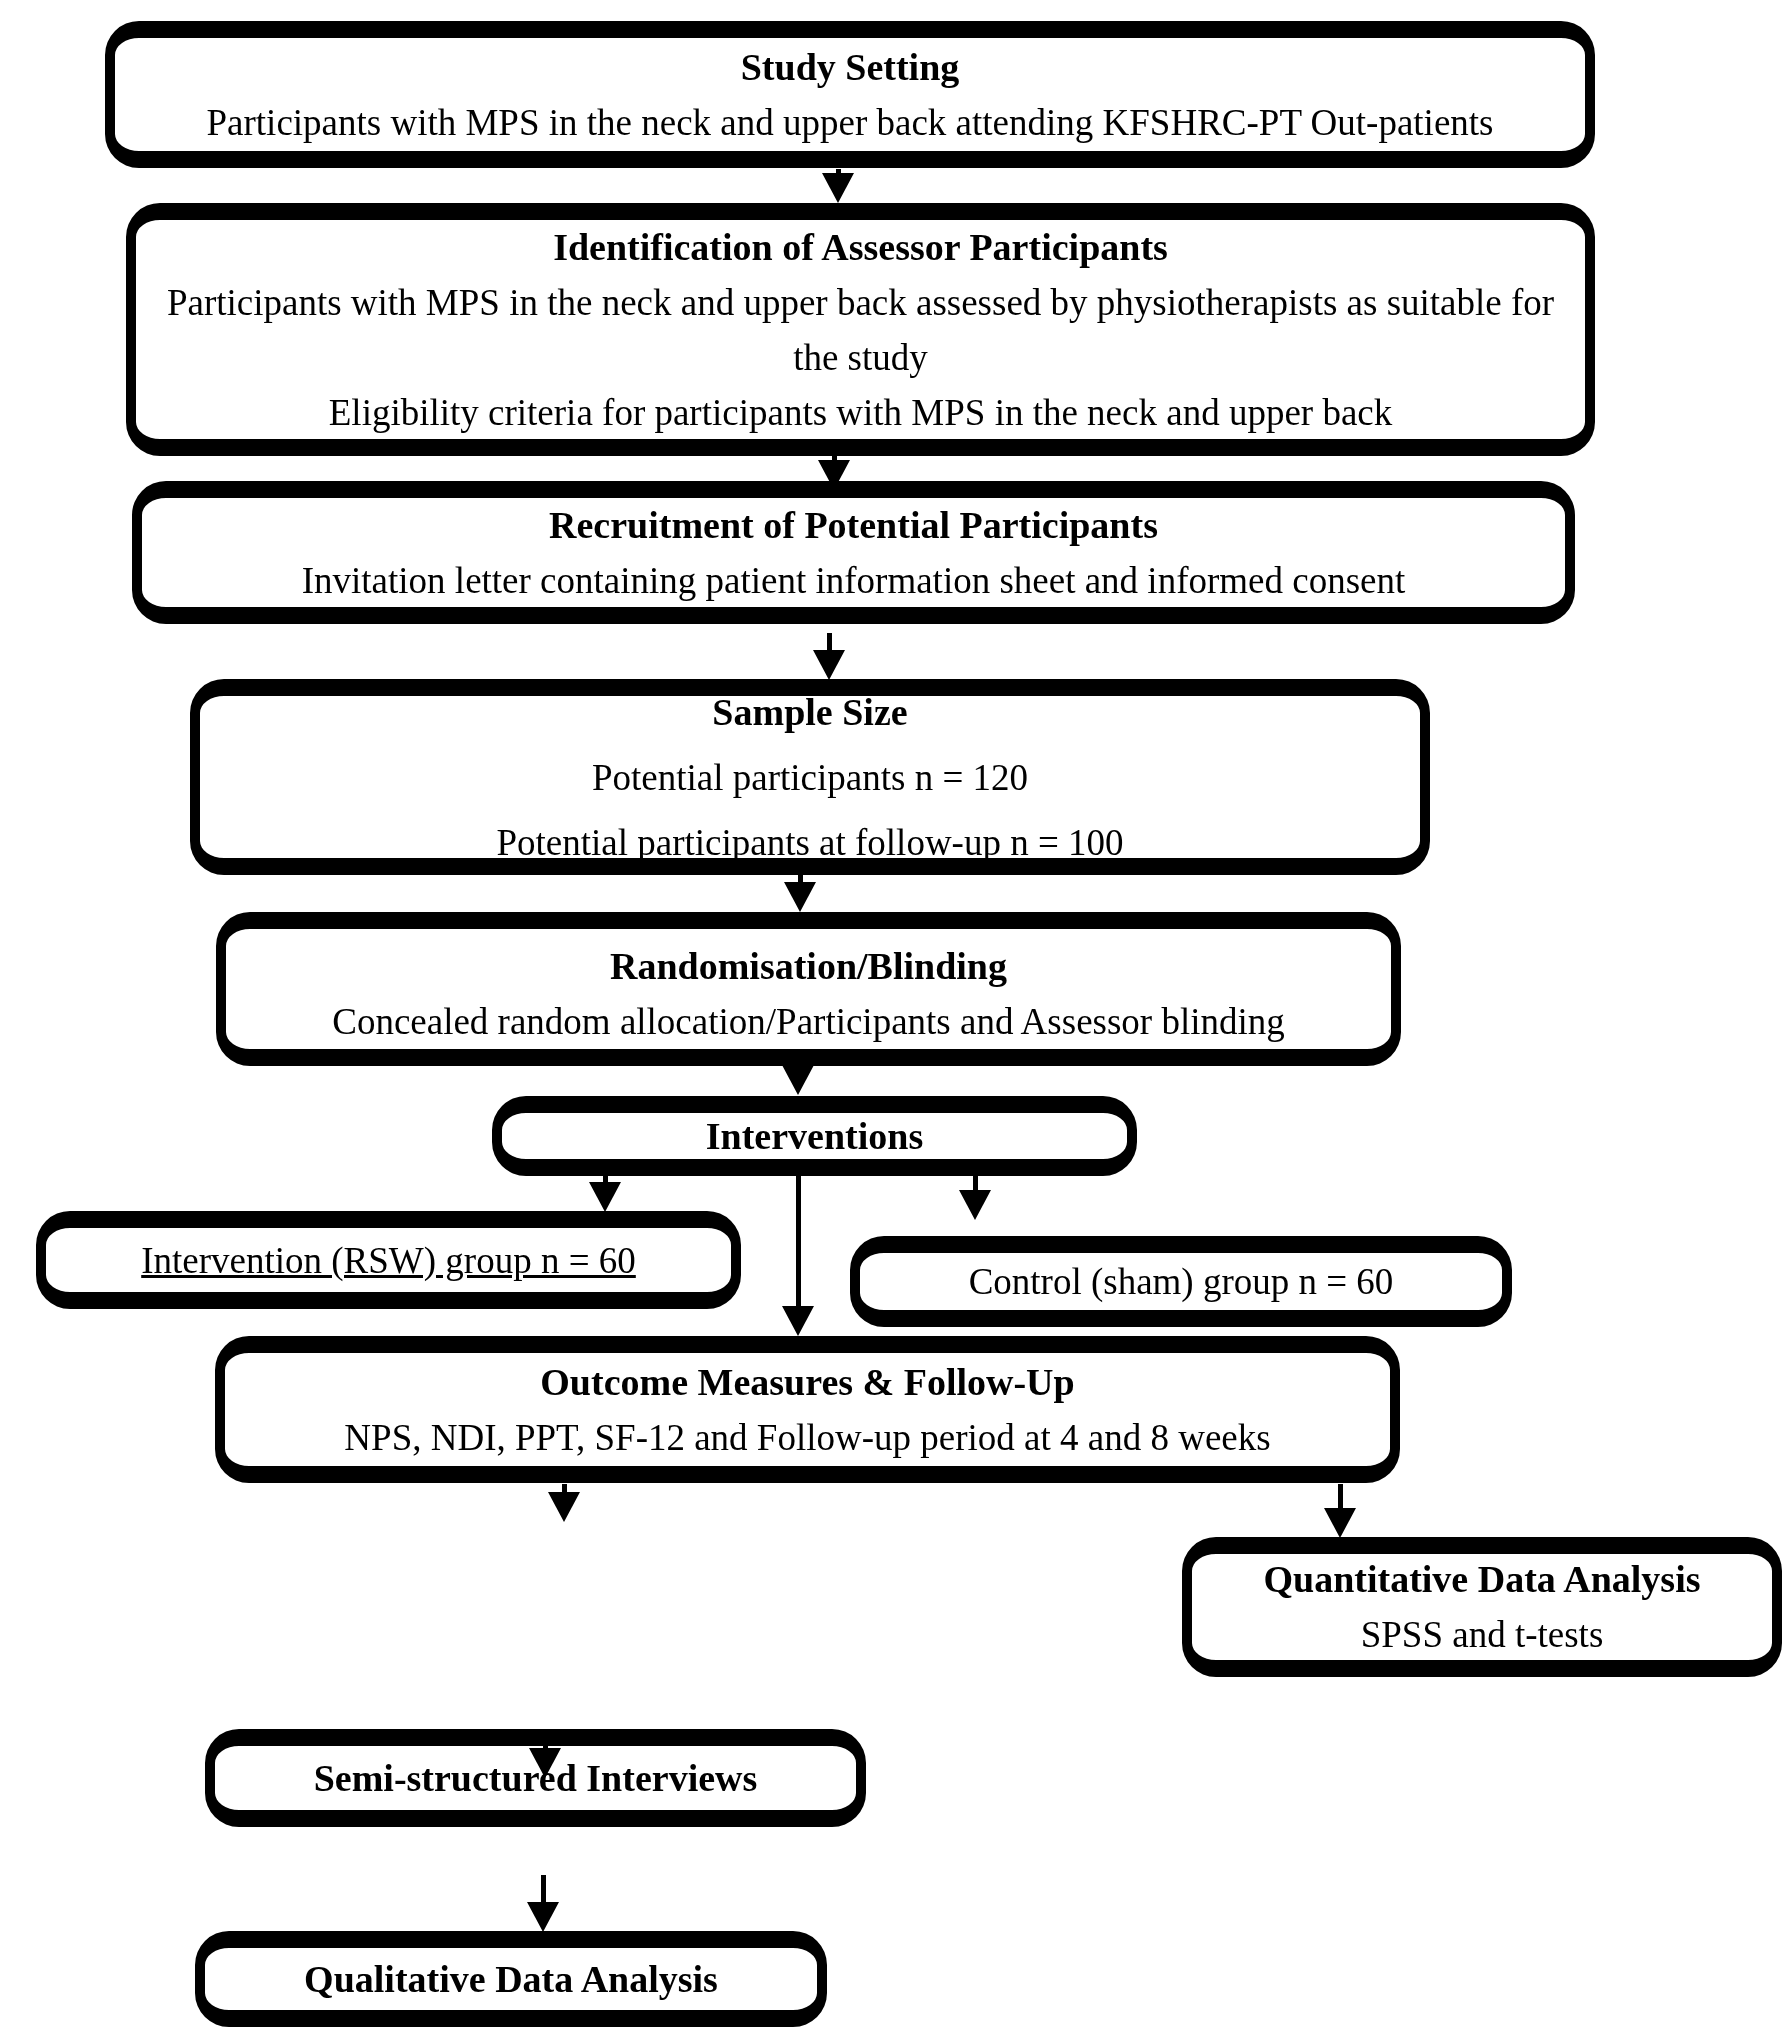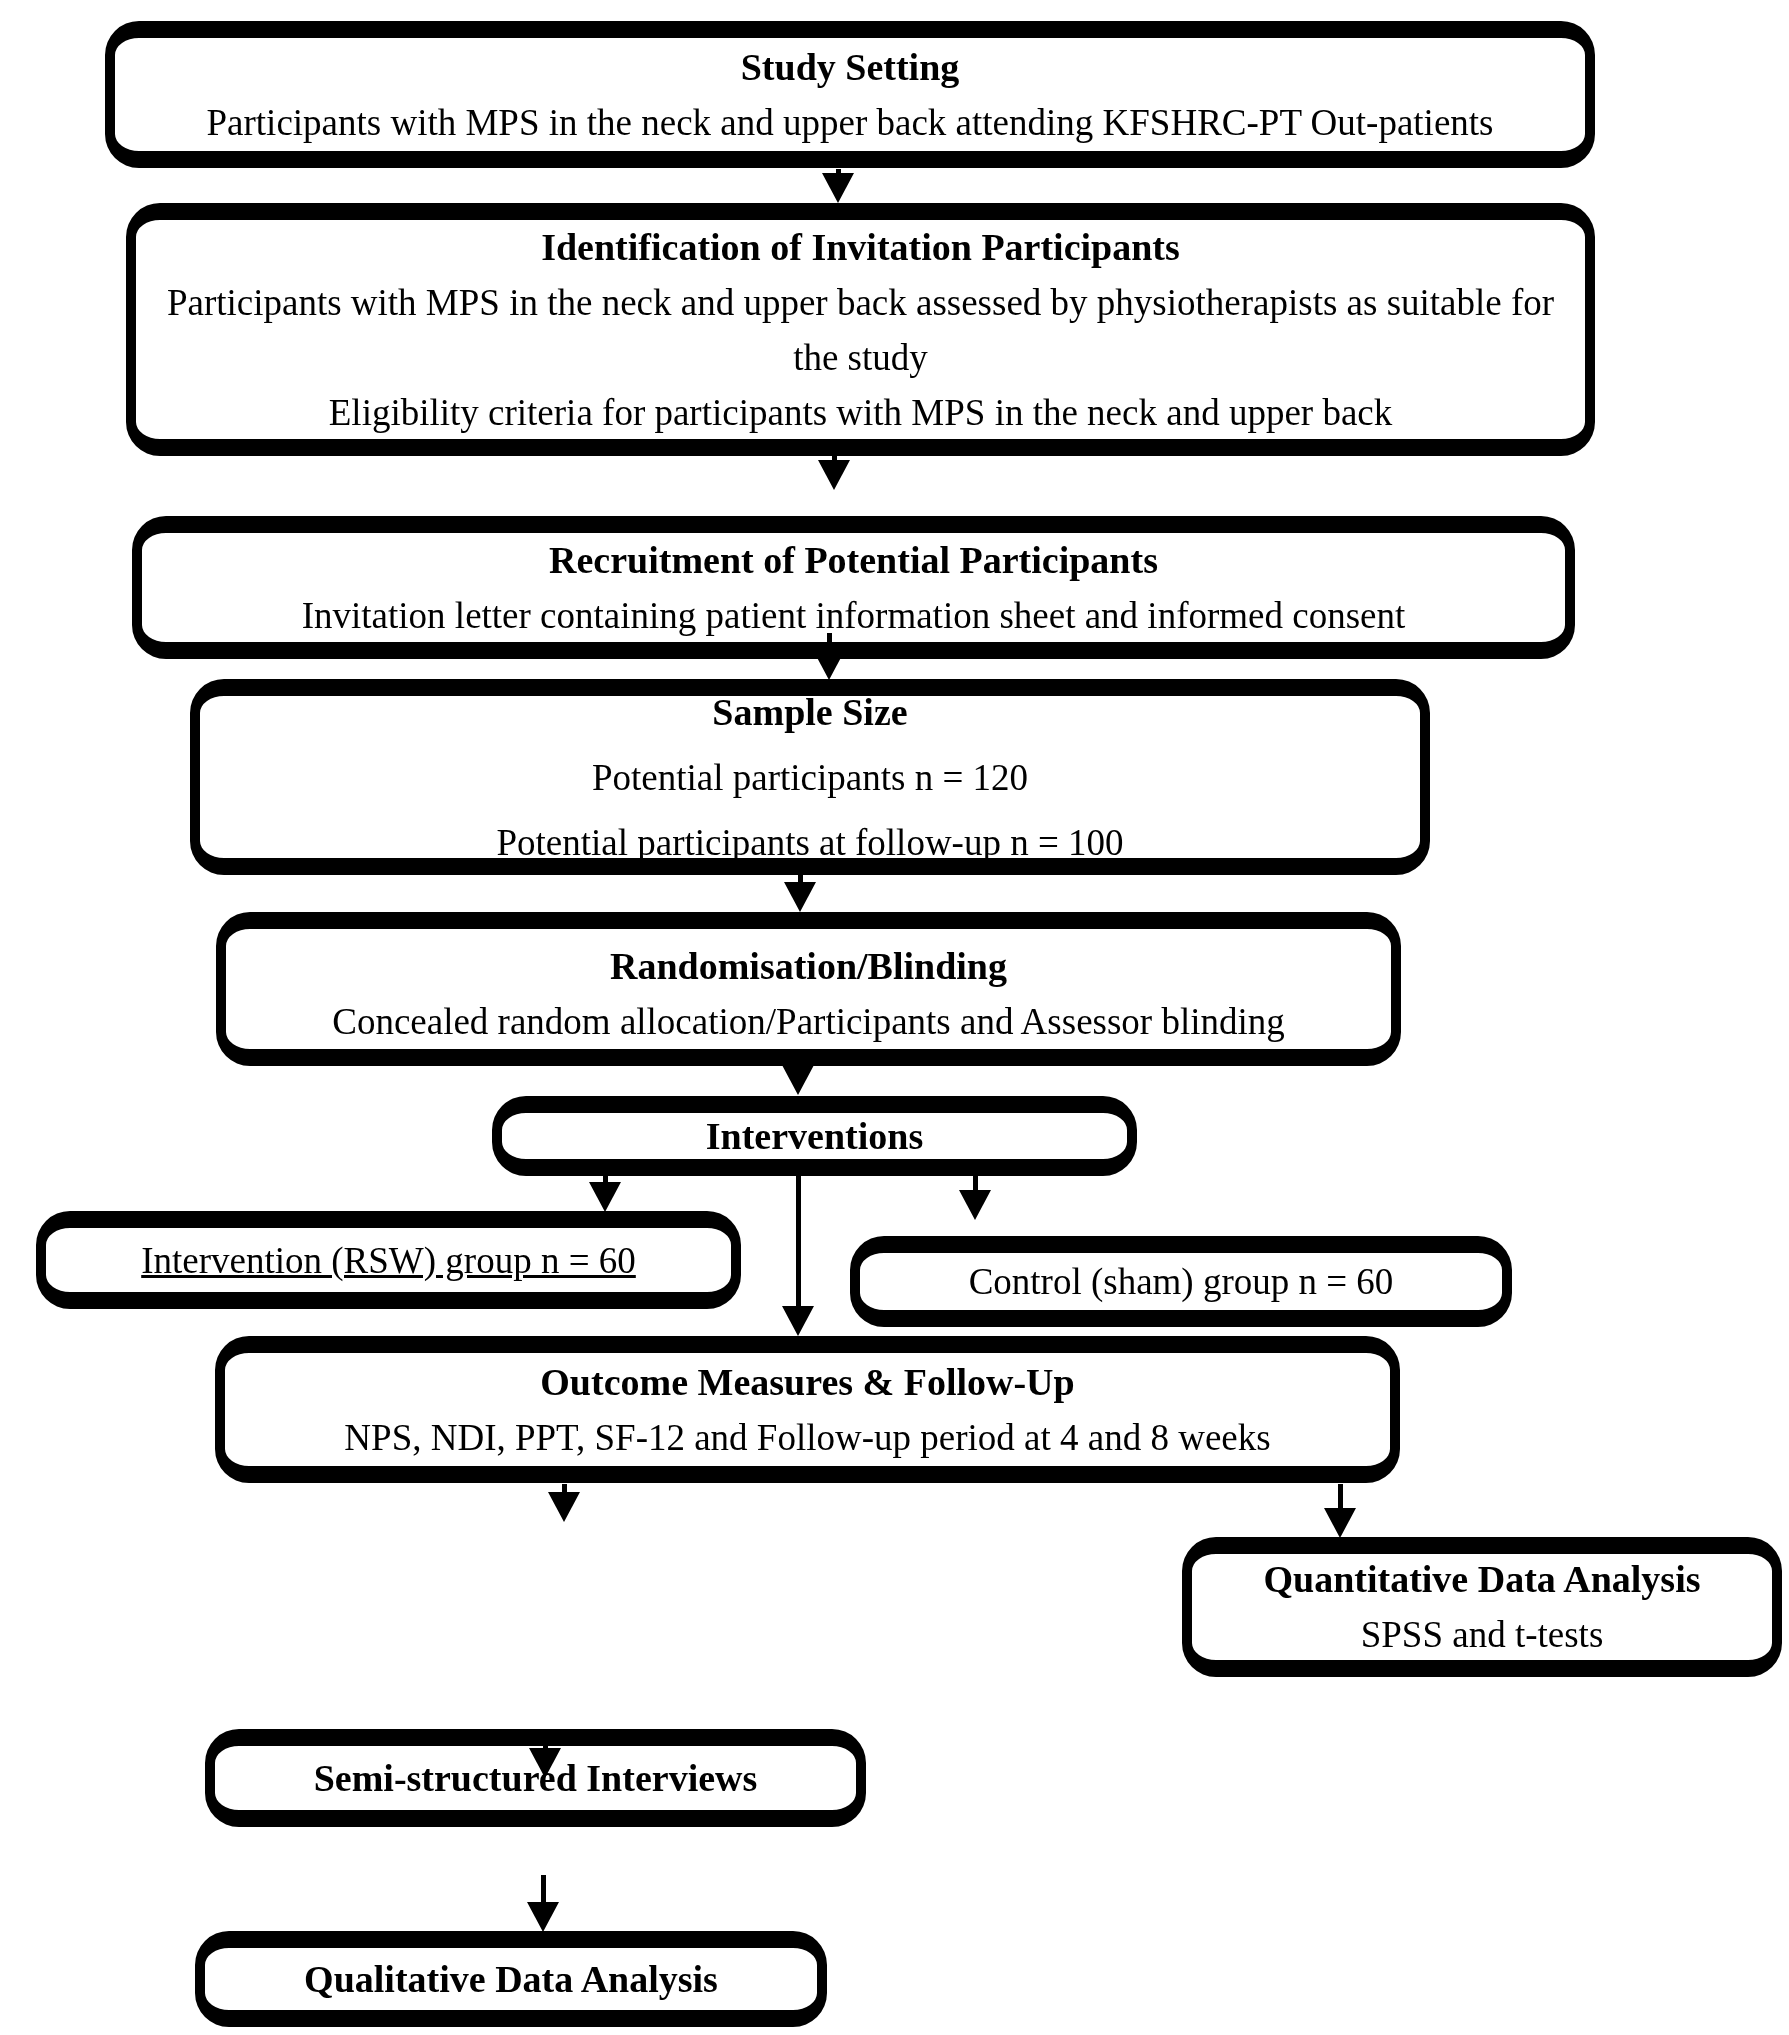--- a/index.html
+++ b/index.html
@@ -55,26 +55,26 @@
 
 <div class="viewport">
 <div id="canvas">
 
   <div class="box" style="left:105px;top:21px;width:1490px;height:147px;">
     <div class="box-title">Study Setting</div>
     <div class="box-line">Participants with MPS in the neck and upper back attending KFSHRC-PT Out-patients</div>
   </div>
 
   <div class="box" style="left:126px;top:203px;width:1469px;height:253px;">
-    <div class="box-title">Identification of Invitation Participants</div>
+    <div class="box-title">Identification of Assessor Participants</div>
     <div class="box-line">Participants with MPS in the neck and upper back assessed by physiotherapists as suitable for the study</div>
     <div class="box-line">Eligibility criteria for participants with MPS in the neck and upper back</div>
   </div>
 
-  <div class="box" style="left:132px;top:516px;width:1443px;height:143px;">
+  <div class="box" style="left:132px;top:481px;width:1443px;height:143px;">
     <div class="box-title">Recruitment of Potential Participants</div>
     <div class="box-line">Invitation letter containing patient information sheet and informed consent</div>
   </div>
 
   <div class="box" style="left:190px;top:679px;width:1240px;height:196px;gap:10px;">
     <div class="box-title">Sample Size</div>
     <div class="box-line">Potential participants n = 120</div>
     <div class="box-line">Potential participants at follow-up n = 100</div>
   </div>
 

